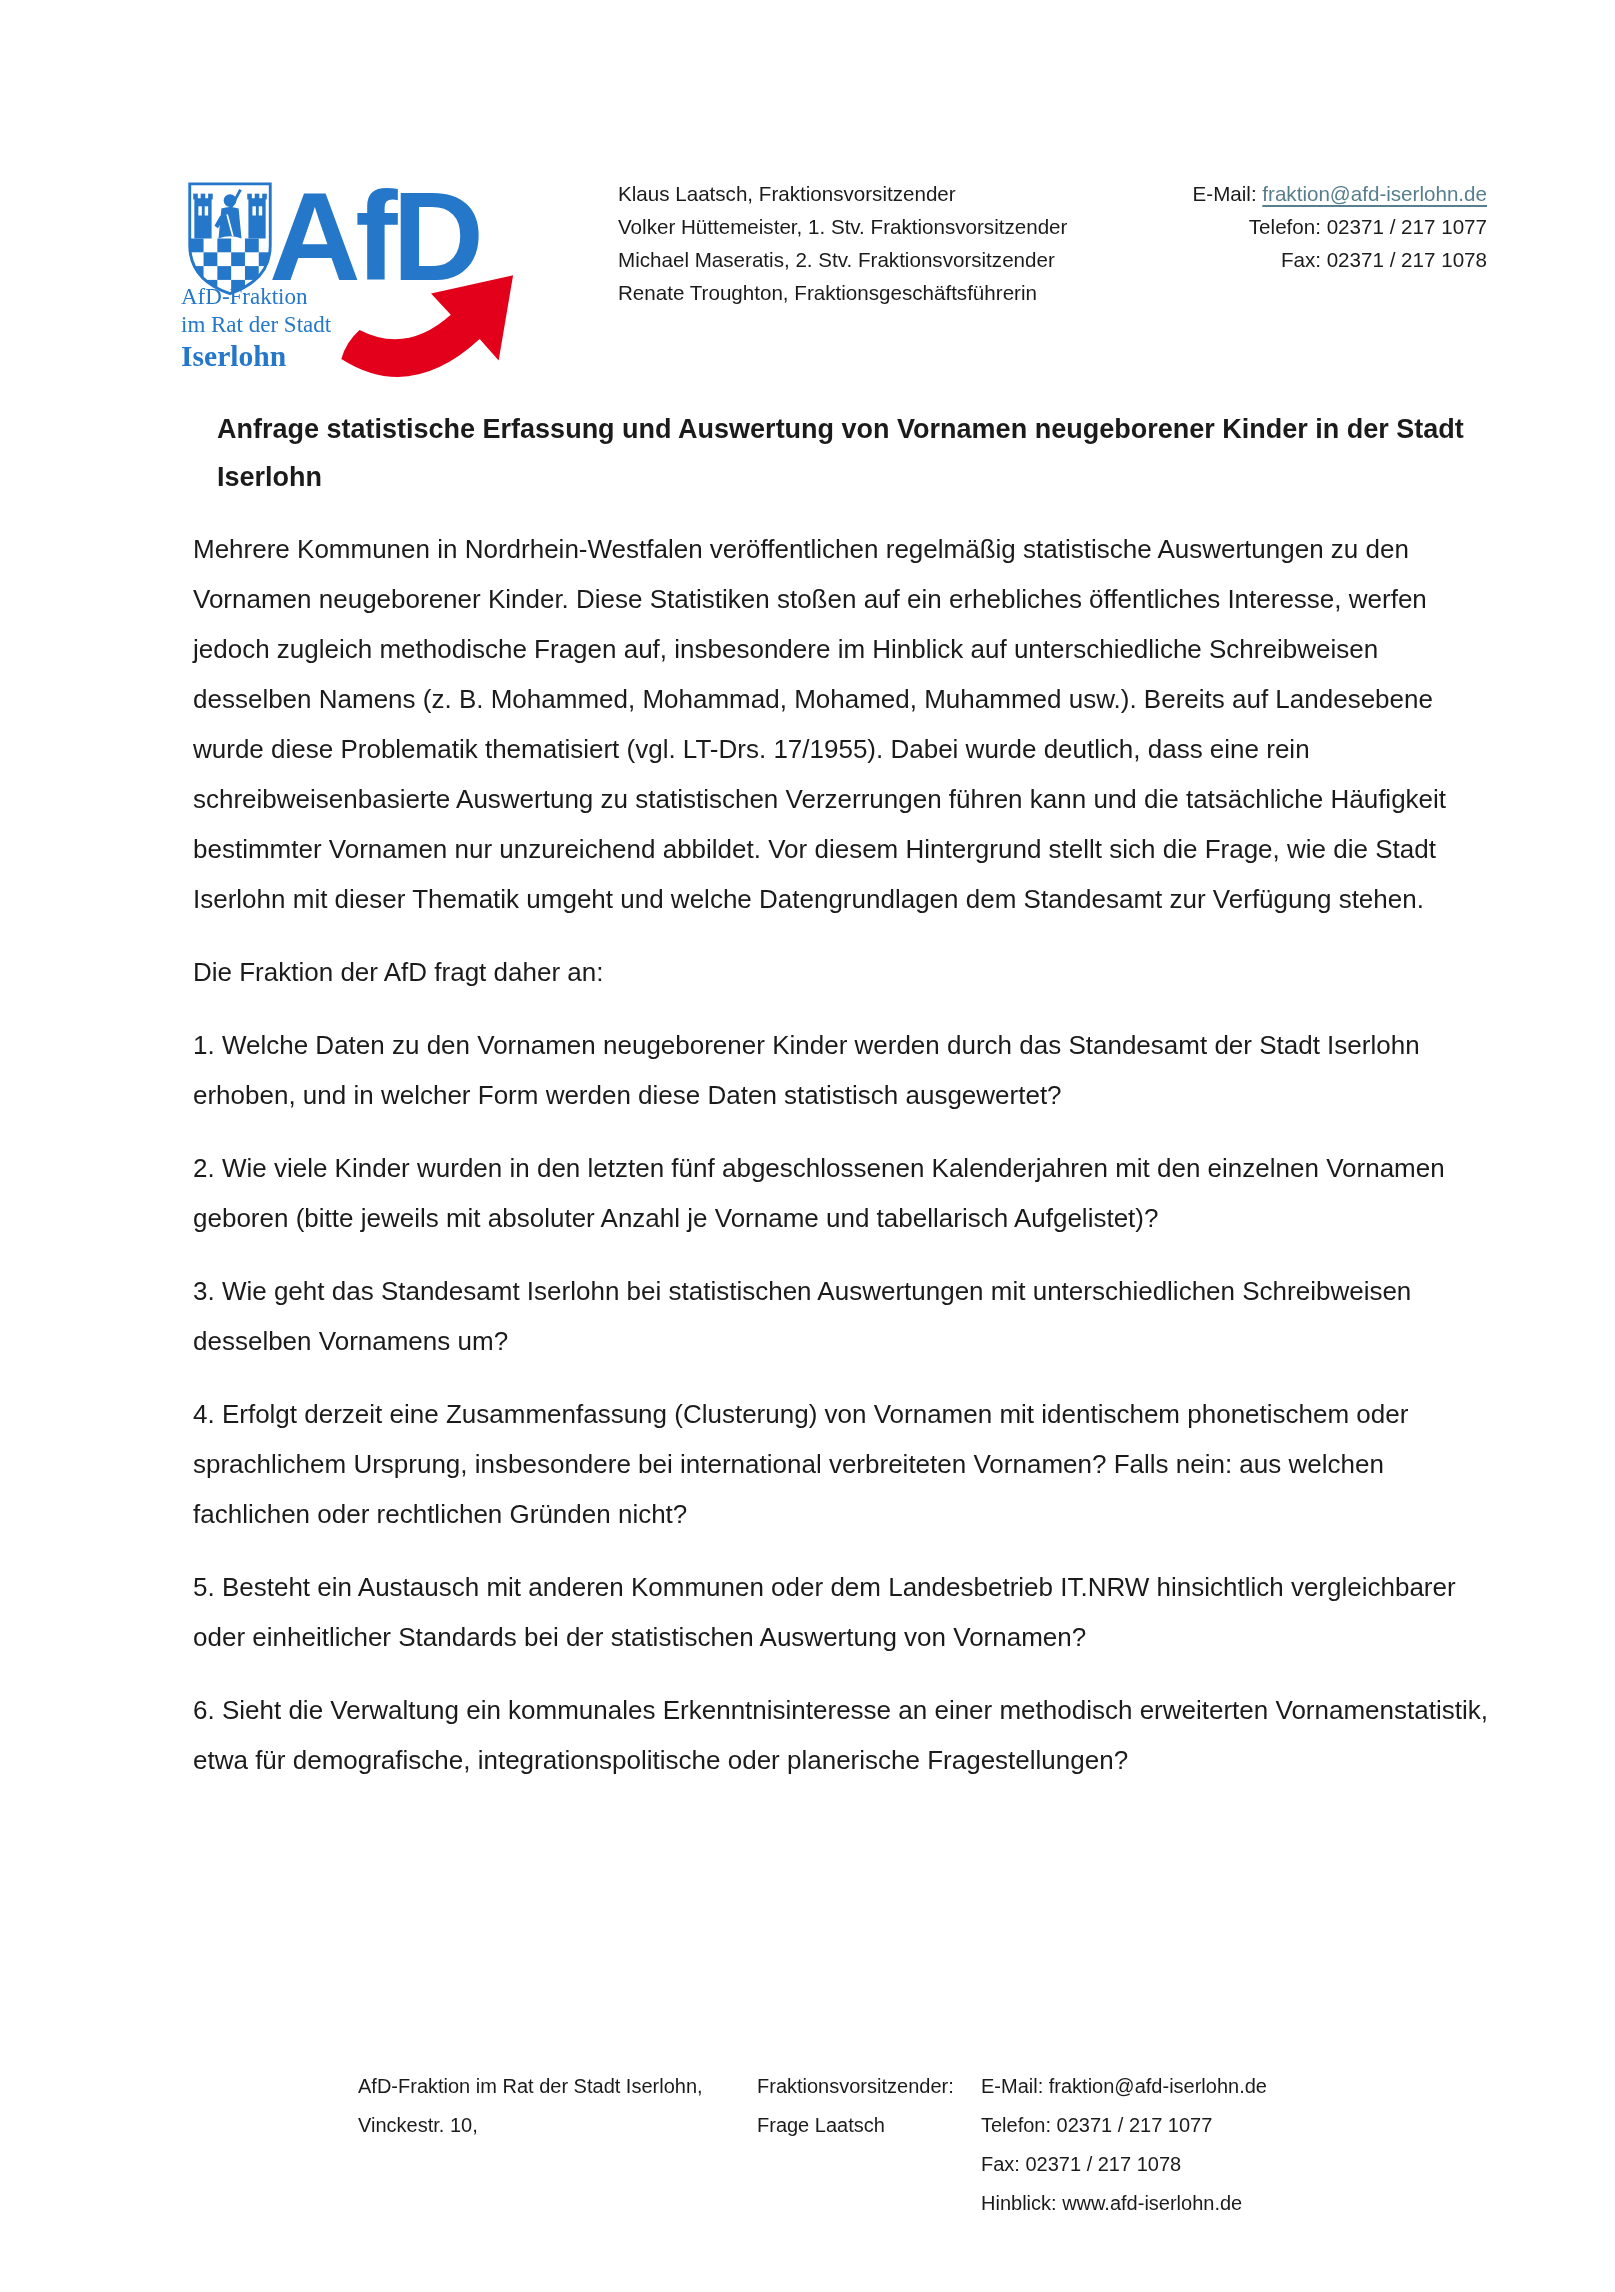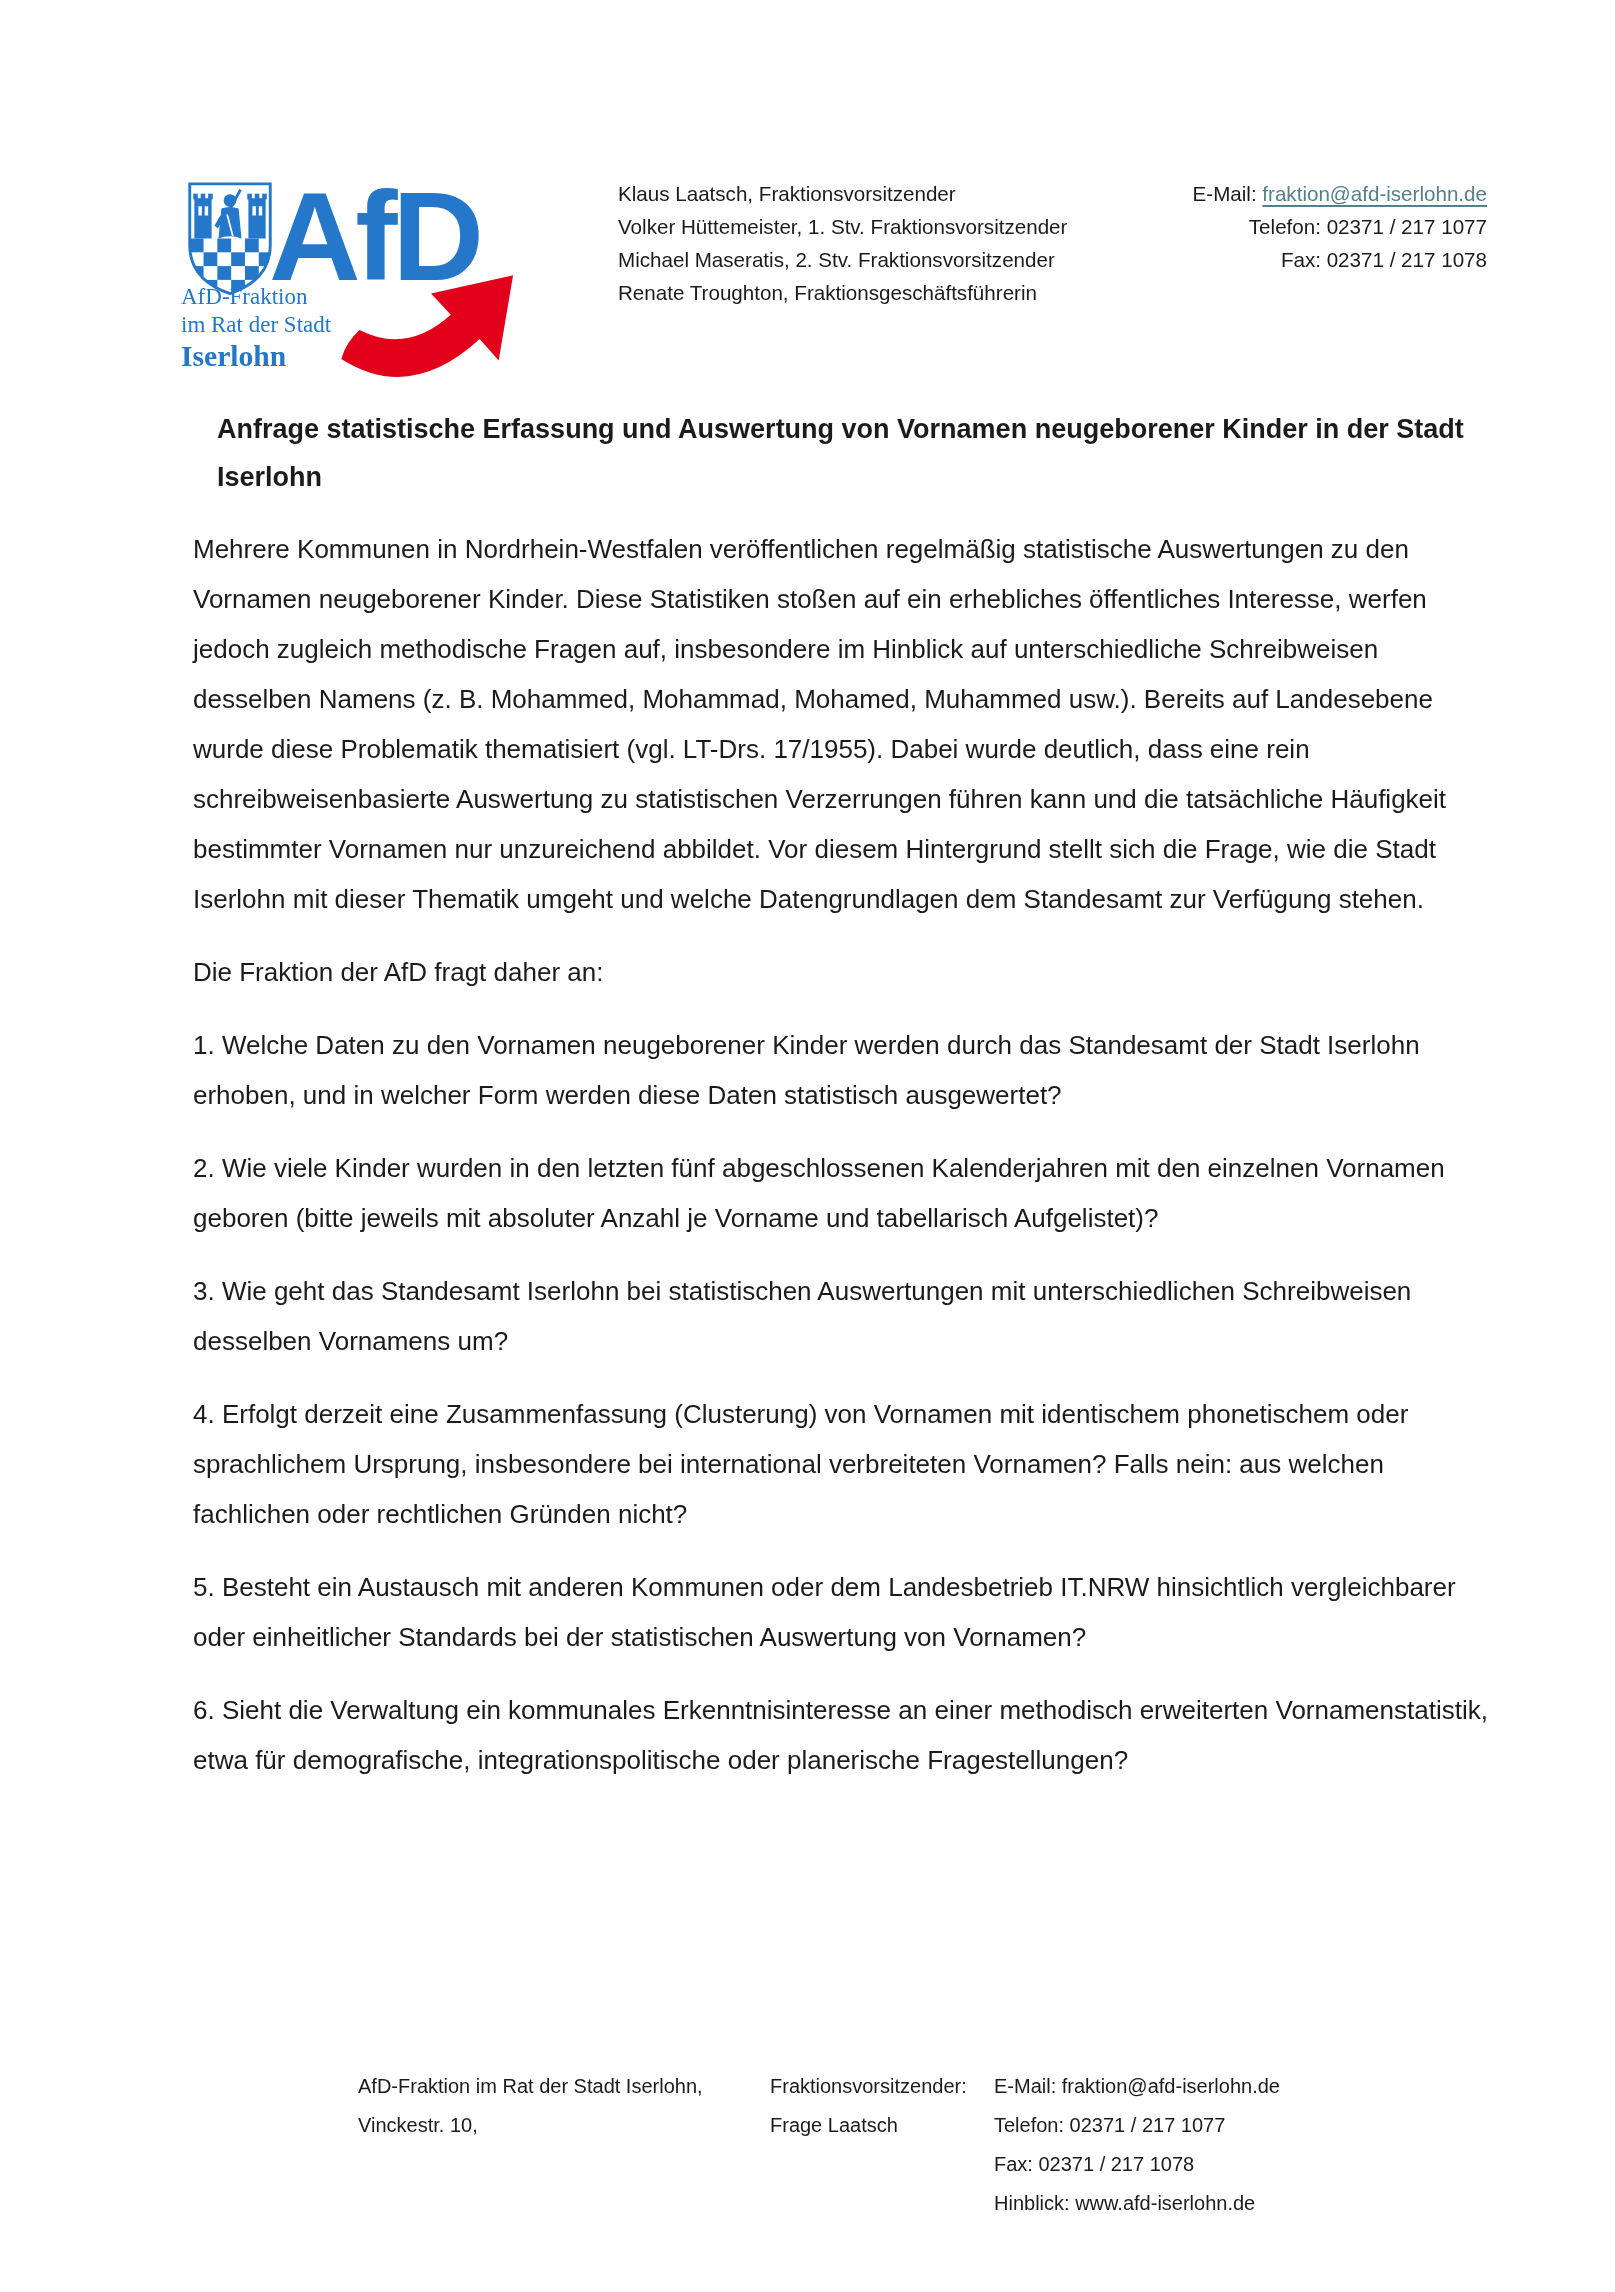--- a/index.html
+++ b/index.html
@@ -66,21 +66,21 @@
   }
   .para:last-child{margin-bottom:0;}
 
   
   .footer{
     position:absolute;left:358px;top:2067px;right:129px;
     display:flex;align-items:flex-start;
     font-size:20px;line-height:39px;color:var(--ink);
   }
   .footer .col1{width:399px;}
-  .footer .col2{width:224px;margin-left:13px;}
+  .footer .col2{width:224px;}
   .footer .col3{flex:1;}
 </style>
 </head>
 <body>
 
 <div class="page">
 
   <div class="logo">
 
     <svg class="shield" viewBox="0 0 150 200">

